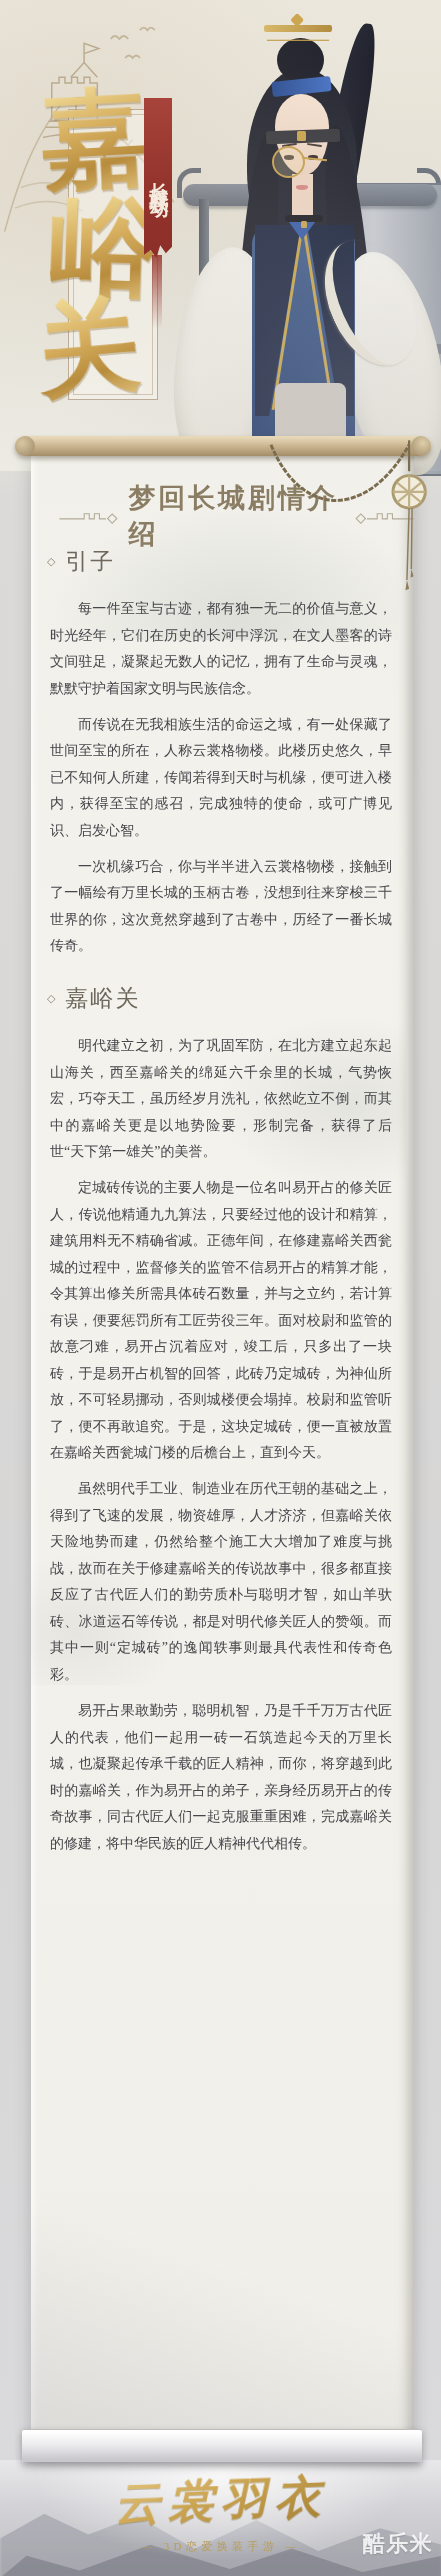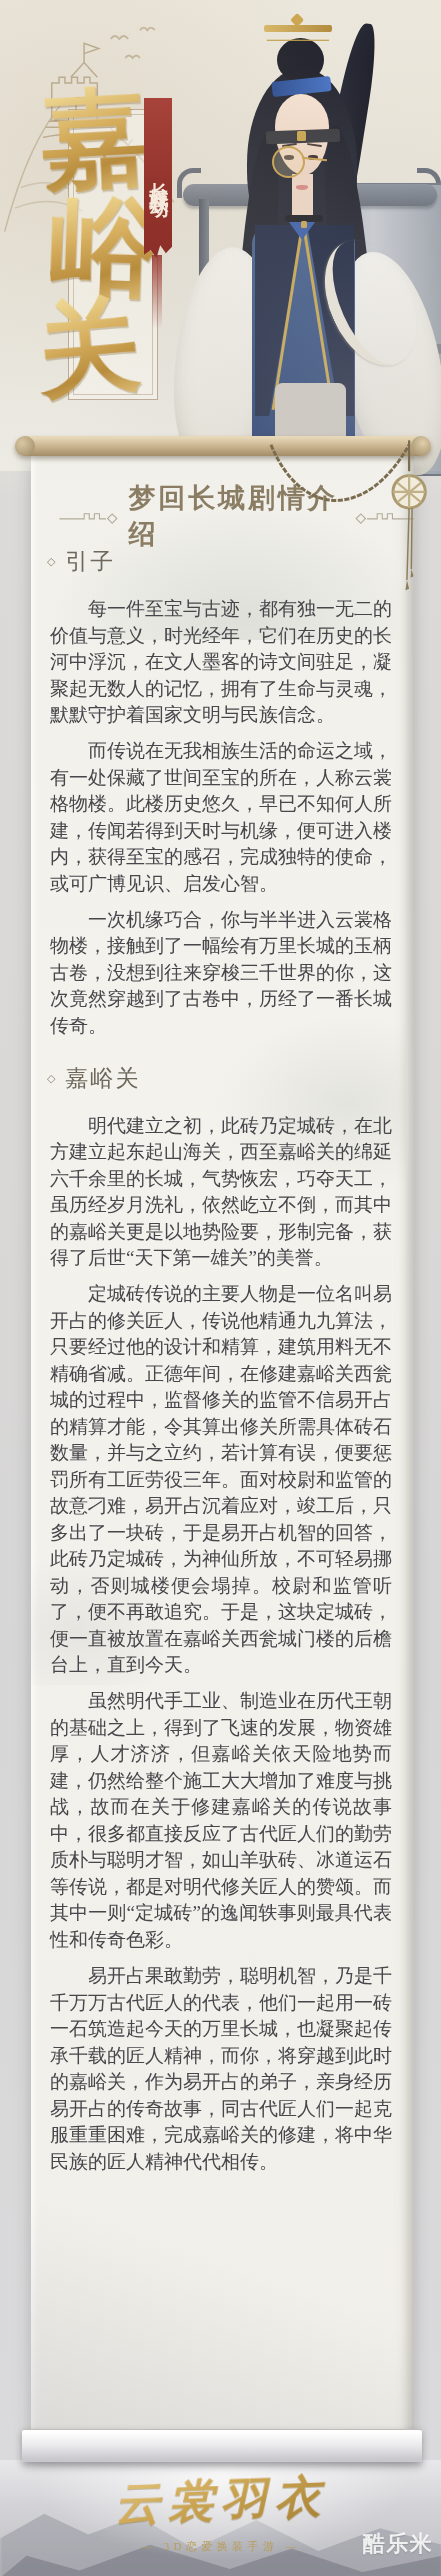--- a/index.html
+++ b/index.html
@@ -100,21 +100,21 @@
   .gh4{left:0px;top:1097px;width:147px;height:132px;background:radial-gradient(ellipse at 30% 60%,rgba(160,160,158,.15),transparent 70%);}
 
   .scroll-title-row{position:absolute;left:0;right:0;top:23.6px;display:flex;justify-content:center;align-items:center;gap:7.4px;margin-left:28px;}
   .scroll-title{font-size:27px;color:#8a7d64;letter-spacing:2.9px;font-weight:600;}
   .orn{flex:none;opacity:.8;}
 
   .content{position:absolute;left:19px;top:90px;width:342px;}
   .sec-head{display:flex;align-items:center;gap:7.4px;font-size:23px;color:#6d675c;letter-spacing:2.2px;margin:0 0 19px -2.9px;}
   .sec-head .dia{font-size:11px;color:#8d8576;}
   .sec-head.second{margin-top:23.6px;}
-  .content p{margin:0 0 9.6px;text-indent:2em;font-size:19px;line-height:26.5px;color:#46464b;
+  .content p{margin:0 0 9.6px;text-indent:2em;font-size:14px;line-height:26.5px;color:#46464b;
        text-align:justify;text-justify:inter-ideograph;}
 
   .paper-end{position:absolute;left:22px;top:2429px;width:400px;height:32px;z-index:8;border-radius:2.2px;
        background:linear-gradient(180deg,#ffffff 6%,#ececee 45%,#c9c9cd 92%);
        box-shadow:0 3.7px 7.4px rgba(40,40,45,.35);border-top:0.7px solid #bfbdb8;}
 
   
   .footer{position:absolute;left:0;top:2460px;width:442px;height:116px;z-index:2;overflow:hidden;
        background:linear-gradient(180deg,#e8e8ea 0%,#d3d3d7 40%,#bdbdc2 100%);}
   .mount{position:absolute;left:0;width:442px;filter:blur(1.5px);}
@@ -231,21 +231,21 @@
         <span>引子</span>
       </div>
       <p>每一件至宝与古迹，都有独一无二的价值与意义，时光经年，它们在历史的长河中浮沉，在文人墨客的诗文间驻足，凝聚起无数人的记忆，拥有了生命与灵魂，默默守护着国家文明与民族信念。</p>
       <p>而传说在无我相族生活的命运之域，有一处保藏了世间至宝的所在，人称云裳格物楼。此楼历史悠久，早已不知何人所建，传闻若得到天时与机缘，便可进入楼内，获得至宝的感召，完成独特的使命，或可广博见识、启发心智。</p>
       <p>一次机缘巧合，你与半半进入云裳格物楼，接触到了一幅绘有万里长城的玉柄古卷，没想到往来穿梭三千世界的你，这次竟然穿越到了古卷中，历经了一番长城传奇。</p>
 
       <div class="sec-head second">
         <span class="dia">◇</span>
         <span>嘉峪关</span>
       </div>
-      <p>明代建立之初，此砖乃定城砖，在北方建立起东起山海关，西至嘉峪关的绵延六千余里的长城，气势恢宏，巧夺天工，虽历经岁月洗礼，依然屹立不倒，而其中的嘉峪关更是以地势险要，形制完备，获得了后世“天下第一雄关”的美誉。</p>
+      <p>明代建立之初，为了巩固军防，在北方建立起东起山海关，西至嘉峪关的绵延六千余里的长城，气势恢宏，巧夺天工，虽历经岁月洗礼，依然屹立不倒，而其中的嘉峪关更是以地势险要，形制完备，获得了后世“天下第一雄关”的美誉。</p>
       <p>定城砖传说的主要人物是一位名叫易开占的修关匠人，传说他精通九九算法，只要经过他的设计和精算，建筑用料无不精确省减。正德年间，在修建嘉峪关西瓮城的过程中，监督修关的监管不信易开占的精算才能，令其算出修关所需具体砖石数量，并与之立约，若计算有误，便要惩罚所有工匠劳役三年。面对校尉和监管的故意刁难，易开占沉着应对，竣工后，只多出了一块砖，于是易开占机智的回答，此砖乃定城砖，为神仙所放，不可轻易挪动，否则城楼便会塌掉。校尉和监管听了，便不再敢追究。于是，这块定城砖，便一直被放置在嘉峪关西瓮城门楼的后檐台上，直到今天。</p>
       <p>虽然明代手工业、制造业在历代王朝的基础之上，得到了飞速的发展，物资雄厚，人才济济，但嘉峪关依天险地势而建，仍然给整个施工大大增加了难度与挑战，故而在关于修建嘉峪关的传说故事中，很多都直接反应了古代匠人们的勤劳质朴与聪明才智，如山羊驮砖、冰道运石等传说，都是对明代修关匠人的赞颂。而其中一则“定城砖”的逸闻轶事则最具代表性和传奇色彩。</p>
       <p>易开占果敢勤劳，聪明机智，乃是千千万万古代匠人的代表，他们一起用一砖一石筑造起今天的万里长城，也凝聚起传承千载的匠人精神，而你，将穿越到此时的嘉峪关，作为易开占的弟子，亲身经历易开占的传奇故事，同古代匠人们一起克服重重困难，完成嘉峪关的修建，将中华民族的匠人精神代代相传。</p>
     </div>
   </div>
 
   <svg class="rope-svg" width="174" height="169" viewBox="0 0 236 230">
     <path d="M20 16 C 62 118, 152 116, 208 16" fill="none" stroke="#7b6b4f" stroke-width="4" stroke-dasharray="7 2"></path>
     <path d="M208 10 V 52" stroke="#7b6b4f" stroke-width="3"></path>
     <circle cx="208" cy="80" r="22" fill="#f2ecdd" stroke="#ab9a6e" stroke-width="4"></circle>

